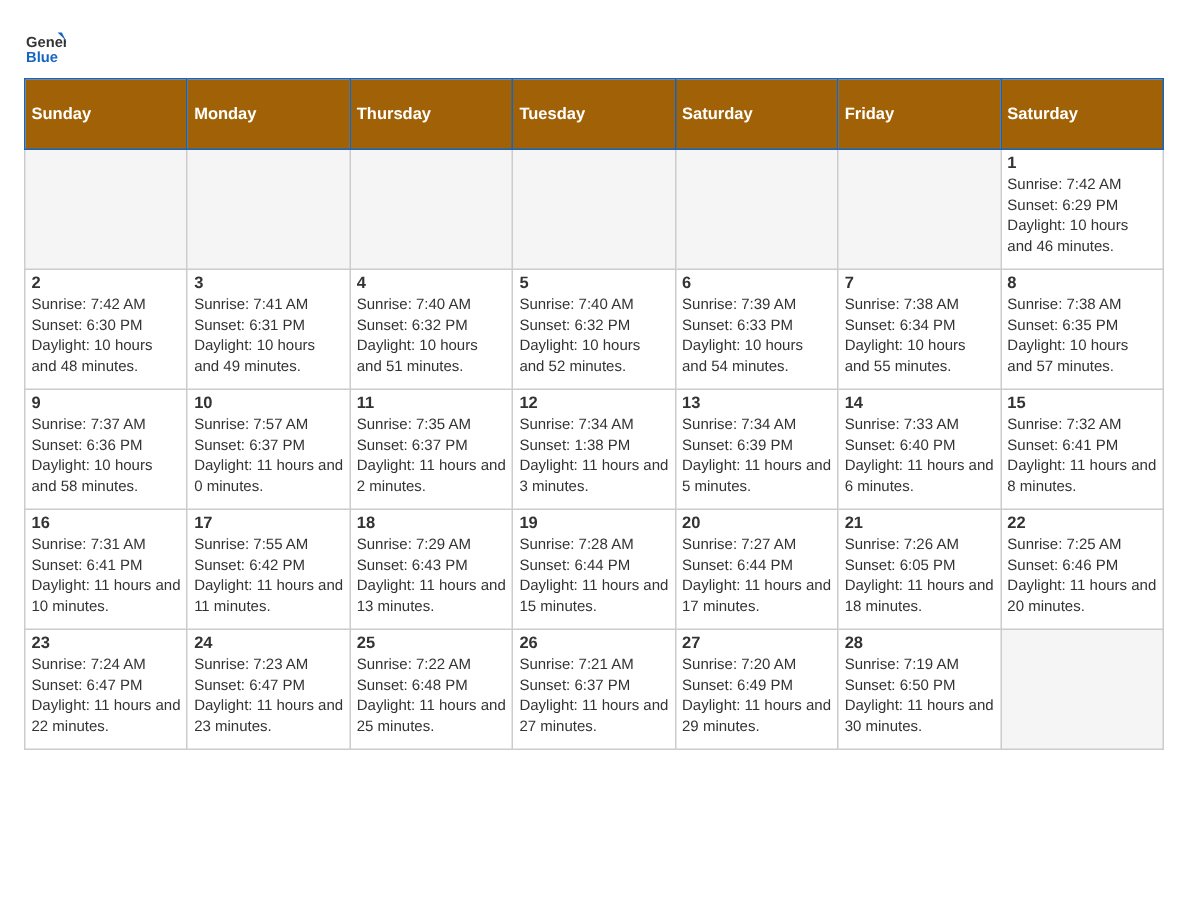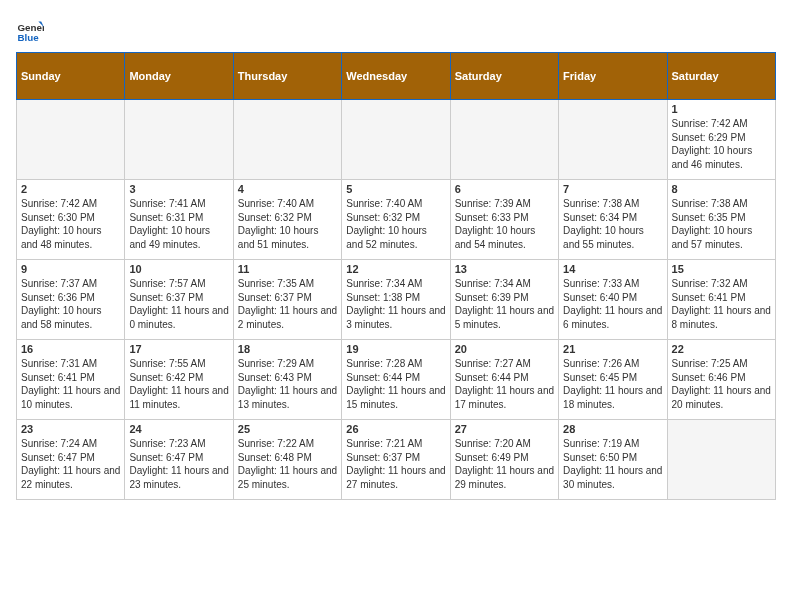--- a/index.html
+++ b/index.html
@@ -101,21 +101,21 @@
       <div class="location-title"></div>
     </div>
   </div>
 
   <table class="calendar">
     <thead>
       <tr>
       <th>Sunday</th>
           <th>Monday</th>
           <th>Thursday</th>
-          <th>Wednesday</th>
+          <th>Tuesday</th>
           <th>Saturday</th>
           <th>Friday</th>
           <th>Saturday</th>
         </tr>
     </thead>
     <tbody id="calendar-body">
     <tr>
           <td class="empty"></td>
           <td class="empty"></td>
           <td class="empty"></td>
@@ -244,21 +244,21 @@
           </td>
           <td>
             <span class="day-num">20</span>
             <div class="cell-text">Sunrise: 7:27 AM
 Sunset: 6:44 PM
 Daylight: 11 hours and 17 minutes.</div>
           </td>
           <td>
             <span class="day-num">21</span>
             <div class="cell-text">Sunrise: 7:26 AM
-Sunset: 6:45 PM
+Sunset: 6:05 PM
 Daylight: 11 hours and 18 minutes.</div>
           </td>
           <td>
             <span class="day-num">22</span>
             <div class="cell-text">Sunrise: 7:25 AM
 Sunset: 6:46 PM
 Daylight: 11 hours and 20 minutes.</div>
           </td>
         </tr>
         <tr>

